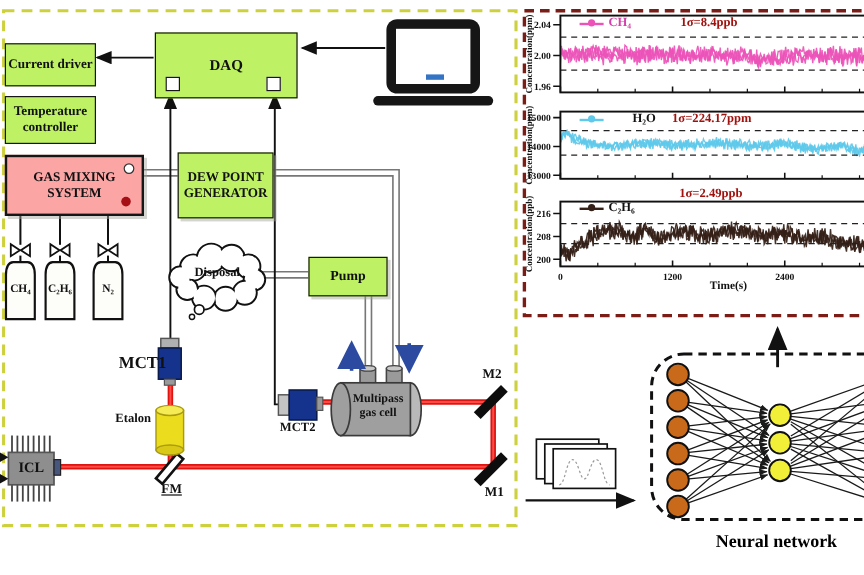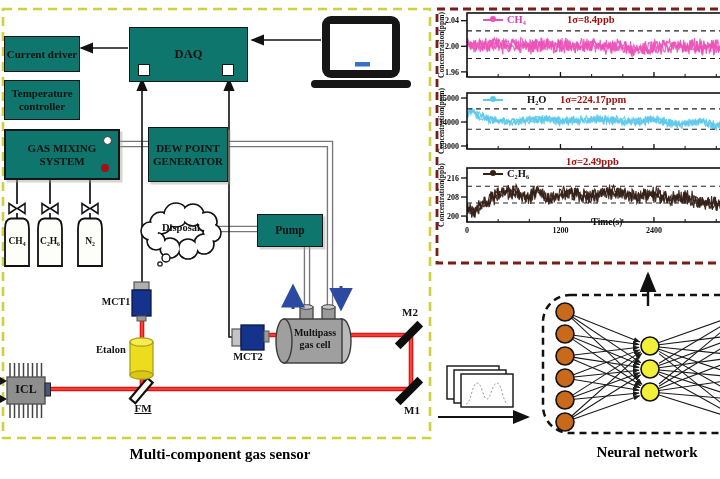--- a/index.html
+++ b/index.html
@@ -1,19 +1,19 @@
 <!DOCTYPE html>
 <html><head>
 <meta charset="utf-8">
 <style>
   html,body{margin:0;padding:0;background:#fff;}
   .stage{position:relative;width:720px;height:479px;overflow:hidden;background:#fff;
          font-family:"Liberation Serif","DejaVu Serif",serif;}
   svg{position:absolute;left:0;top:0;}
-  .box{position:absolute;border:1.6px solid #161616;background:#0f766e;display:flex;
+  .box{position:absolute;border:1.6px solid #161616;background:#bef264;display:flex;
        align-items:center;justify-content:center;text-align:center;
        font-weight:bold;line-height:1.18;color:#111;}
   .shadow{box-shadow:2.5px 2.5px 0 rgba(160,160,150,.45);}
   .lbl{position:absolute;font-weight:bold;color:#111;text-align:center;line-height:1.1;}
   .port{position:absolute;width:10px;height:10px;border:1.6px solid #161616;background:#fff;bottom:5px;}
   .dot{position:absolute;border-radius:50%;}
   .legend{position:absolute;display:flex;align-items:center;gap:4px;font-weight:bold;font-size:10.5px;}
   .lmark{display:inline-block;width:20px;height:2px;background:var(--c,#000);position:relative;}
   .ldot{position:absolute;left:7px;top:-2.2px;width:6px;height:6px;border-radius:50%;background:var(--c,#000);display:block;}
   .sigma{position:absolute;font-weight:bold;font-size:10.5px;color:#a1120e;}
@@ -225,50 +225,49 @@
   <div class="box" style="left:4px;top:80px;width:74px;height:38px;font-size:11px;">
       <span>Temperature controller</span>
     </div>
 
   <div class="box" style="left:129px;top:27px;width:117px;height:53px;font-size:12.5px;">
     <span>DAQ</span>
     <span class="port" style="left:8px;"></span>
     <span class="port" style="right:13px;"></span>
   </div>
 
-  <div class="box shadow" style="left:4px;top:129px;width:112px;height:47px;font-size:11px;background:#0f766e;border-width:2px;justify-content:center;">
+  <div class="box shadow" style="left:4px;top:129px;width:112px;height:47px;font-size:11px;background:#fca5a5;border-width:2px;justify-content:center;">
     <span style="width:86px;">GAS MIXING SYSTEM</span>
     <span class="dot" style="right:6px;top:5px;width:7px;height:7px;background:#fff;border:1.6px solid #333;"></span>
     <span class="dot" style="right:9px;bottom:6px;width:8px;height:8px;background:#a50f15;"></span>
   </div>
 
   <div class="box shadow" style="left:148px;top:127px;width:78px;height:53px;font-size:11px;">
       <span style="width:72px;overflow-wrap:anywhere;">DEW POINT GENERATOR</span>
     </div>
 
   <div class="box shadow" style="left:257px;top:214px;width:64px;height:31px;font-size:11.5px;">
       <span>Pump</span>
     </div>
 
   <div class="lbl" style="left:153px;top:222px;width:56px;font-size:10.5px;">Disposal</div>
 
   <div class="lbl" style="left:5px;top:236px;width:24px;font-size:9.5px;">CH₄</div>
   <div class="lbl" style="left:36px;top:236px;width:28px;font-size:9.5px;">C₂H₆</div>
   <div class="lbl" style="left:78px;top:236px;width:24px;font-size:9.5px;">N₂</div>
 
-  <div class="lbl" style="left:99px;top:296px;width:34px;font-size:10px;">MCT1</div>
+  <div class="lbl" style="left:99px;top:296px;width:34px;font-size:14px;">MCT1</div>
   <div class="lbl" style="left:92px;top:344px;width:38px;font-size:10.5px;">Etalon</div>
   <div class="lbl" style="left:8px;top:383px;width:36px;font-size:12px;">ICL</div>
   <div class="lbl" style="left:130px;top:402px;width:26px;font-size:11px;text-decoration:underline;">FM</div>
   <div class="lbl" style="left:229px;top:351px;width:38px;font-size:10.5px;">MCT2</div>
   <div class="lbl" style="left:286px;top:327px;width:58px;font-size:10px;line-height:1.2;">Multipass gas cell</div>
   <div class="lbl" style="left:396px;top:306px;width:28px;font-size:11px;">M2</div>
   <div class="lbl" style="left:398px;top:404px;width:28px;font-size:11px;">M1</div>
 
-  <div class="title" style="left:55px;top:446px;width:330px;">Multi-component gas sensor</div>
   <div class="title" style="left:557px;top:444px;width:180px;">Neural network</div>
 
   <svg id="c0" width="290" height="72" style="left:437px;top:10px;">
       <defs>
         <clipPath id="clip0">
           <rect x="30" y="3" width="270" height="64"></rect>
         </clipPath>
       </defs>
       <g clip-path="url(#clip0)">
         <path d="M30.0,42.9L30.8,28.2L31.6,35.1L32.3,37.2L33.1,31.9L33.9,40.0L34.7,32.0L35.5,38.7L36.2,36.3L37.0,32.2L37.8,33.6L38.6,41.0L39.3,40.0L40.1,32.1L40.9,35.1L41.7,33.4L42.5,29.1L43.2,30.1L44.0,36.3L44.8,39.5L45.6,40.3L46.4,36.6L47.1,37.2L47.9,31.5L48.7,31.8L49.5,38.3L50.3,42.2L51.0,33.3L51.8,37.2L52.6,41.3L53.4,30.1L54.1,32.2L54.9,30.3L55.7,38.8L56.5,30.6L57.3,28.2L58.0,30.4L58.8,30.8L59.6,37.1L60.4,36.9L61.2,33.0L61.9,28.7L62.7,31.9L63.5,34.8L64.3,32.7L65.1,39.6L65.8,44.3L66.6,28.2L67.4,38.6L68.2,33.4L68.9,28.8L69.7,32.9L70.5,31.1L71.3,31.1L72.1,34.0L72.8,34.6L73.6,39.3L74.4,35.0L75.2,29.7L76.0,29.2L76.7,32.0L77.5,31.0L78.3,36.8L79.1,29.1L79.9,37.4L80.6,35.0L81.4,40.3L82.2,35.8L83.0,42.6L83.8,42.4L84.5,35.2L85.3,34.6L86.1,38.9L86.9,33.0L87.6,37.6L88.4,30.5L89.2,32.1L90.0,33.3L90.8,36.6L91.5,32.5L92.3,41.5L93.1,29.3L93.9,33.5L94.7,32.9L95.4,39.0L96.2,32.6L97.0,32.0L97.8,35.7L98.6,36.7L99.3,34.0L100.1,30.5L100.9,32.6L101.7,34.5L102.4,31.3L103.2,37.4L104.0,35.0L104.8,31.5L105.6,38.8L106.3,38.0L107.1,29.5L107.9,39.9L108.7,37.9L109.5,29.5L110.2,28.8L111.0,34.2L111.8,37.8L112.6,35.2L113.4,32.6L114.1,33.0L114.9,37.5L115.7,33.4L116.5,37.5L117.2,36.0L118.0,32.2L118.8,35.2L119.6,41.8L120.4,37.0L121.1,29.1L121.9,32.1L122.7,38.2L123.5,30.6L124.3,34.9L125.0,28.0L125.8,37.5L126.6,36.8L127.4,43.5L128.2,34.3L128.9,37.4L129.7,31.3L130.5,40.5L131.3,35.4L132.0,40.9L132.8,31.5L133.6,38.0L134.4,39.7L135.2,36.1L135.9,36.4L136.7,35.9L137.5,37.0L138.3,36.7L139.1,34.2L139.8,31.3L140.6,41.1L141.4,34.9L142.2,36.2L143.0,39.5L143.7,36.2L144.5,36.2L145.3,36.5L146.1,40.8L146.8,36.5L147.6,35.9L148.4,32.0L149.2,33.1L150.0,38.6L150.7,38.8L151.5,30.6L152.3,39.2L153.1,41.2L153.9,34.1L154.6,41.1L155.4,34.7L156.2,29.7L157.0,31.6L157.8,31.5L158.5,32.5L159.3,38.8L160.1,36.3L160.9,38.6L161.7,33.7L162.4,35.0L163.2,36.5L164.0,36.7L164.8,34.5L165.5,39.4L166.3,34.6L167.1,39.2L167.9,33.1L168.7,34.5L169.4,36.5L170.2,36.2L171.0,34.7L171.8,39.3L172.6,36.0L173.3,31.8L174.1,35.7L174.9,40.0L175.7,39.2L176.5,37.1L177.2,41.6L178.0,37.1L178.8,32.6L179.6,38.5L180.3,37.2L181.1,39.7L181.9,40.4L182.7,36.3L183.5,32.4L184.2,34.4L185.0,35.1L185.8,35.7L186.6,35.3L187.4,33.5L188.1,31.2L188.9,35.3L189.7,43.7L190.5,36.5L191.3,38.9L192.0,36.0L192.8,37.7L193.6,43.1L194.4,35.5L195.1,44.0L195.9,36.6L196.7,45.9L197.5,39.2L198.3,41.8L199.0,39.4L199.8,34.9L200.6,39.4L201.4,39.1L202.2,39.1L202.9,36.5L203.7,38.1L204.5,40.4L205.3,44.0L206.1,39.1L206.8,43.6L207.6,44.0L208.4,31.1L209.2,35.7L209.9,39.7L210.7,43.9L211.5,39.5L212.3,41.9L213.1,43.9L213.8,41.4L214.6,40.5L215.4,42.7L216.2,32.0L217.0,35.4L217.7,29.0L218.5,35.8L219.3,31.8L220.1,31.6L220.9,37.1L221.6,36.4L222.4,36.2L223.2,40.4L224.0,38.7L224.8,35.8L225.5,35.0L226.3,40.7L227.1,41.2L227.9,41.9L228.6,38.1L229.4,31.9L230.2,31.7L231.0,32.8L231.8,32.7L232.5,28.7L233.3,34.4L234.1,34.0L234.9,39.6L235.7,32.4L236.4,35.9L237.2,31.9L238.0,33.3L238.8,32.5L239.6,37.7L240.3,35.6L241.1,35.1L241.9,33.8L242.7,33.0L243.4,35.1L244.2,37.4L245.0,36.0L245.8,36.8L246.6,33.7L247.3,36.9L248.1,35.8L248.9,37.4L249.7,36.7L250.5,35.0L251.2,42.3L252.0,35.8L252.8,35.9L253.6,39.4L254.4,39.5L255.1,29.9L255.9,39.4L256.7,38.8L257.5,41.1L258.2,40.5L259.0,40.7L259.8,31.1L260.6,34.1L261.4,38.6L262.1,42.5L262.9,35.3L263.7,37.4L264.5,43.4L265.3,35.4L266.0,37.1L266.8,30.6L267.6,34.3L268.4,34.6L269.2,43.9L269.9,37.9L270.7,36.1L271.5,36.7L272.3,34.8L273.0,34.1L273.8,42.2L274.6,30.1L275.4,38.4L276.2,32.9L276.9,44.8L277.7,35.5L278.5,29.5L279.3,34.5L280.1,39.4L280.8,40.6L281.6,42.9L282.4,37.7L283.2,37.3L284.0,27.6L284.7,36.2L285.5,31.1L286.3,33.1L287.1,29.5L287.8,34.3L288.6,40.0L289.4,44.2L290.2,36.9" fill="none" stroke="#ec52b8" stroke-width="1.15" opacity="0.92"></path>
@@ -378,21 +377,21 @@
     <span class="lmark">
         <i class="ldot"></i>
       </span>
     <span class="gas" style="color: rgb(17, 17, 17);">C₂H₆</span>
   </div>
   <div class="sigma" style="left:566px;top:156px;">1σ=2.49ppb</div>
 
   <div class="ylab" style="left:441px;top:45px;">Concentration(ppm)</div>
   <div class="ylab" style="left:441px;top:121px;">Concentration(ppm)</div>
   <div class="ylab" style="left:441px;top:195px;">Concentration(ppb)</div>
-  <div class="lbl" style="left:562px;top:217px;width:90px;font-size:9.5px;">Time(s)</div>
+  <div class="lbl" style="left:562px;top:234px;width:90px;font-size:9.5px;">Time(s)</div>
 
   <svg id="nn" width="180" height="158" style="left:540px;top:290px;">
       <defs>
         <marker id="nna" markerWidth="7" markerHeight="6" refX="6" refY="2.5" orient="auto">
           <path d="M0,0 L6.5,2.5 L0,5 z" fill="#1a1a1a"></path>
         </marker>
       </defs>
       <rect x="3" y="5" width="212" height="138" rx="27" fill="none" stroke="#111" stroke-width="2.5" stroke-dasharray="7,5"></rect>
       <g stroke="#1a1a1a" stroke-width="1.05">
         <line x1="33.35629021796733" y1="25.342516087186933" x2="99.78675640026215" y2="51.91470256010486" marker-end="url(#nna)"></line>

